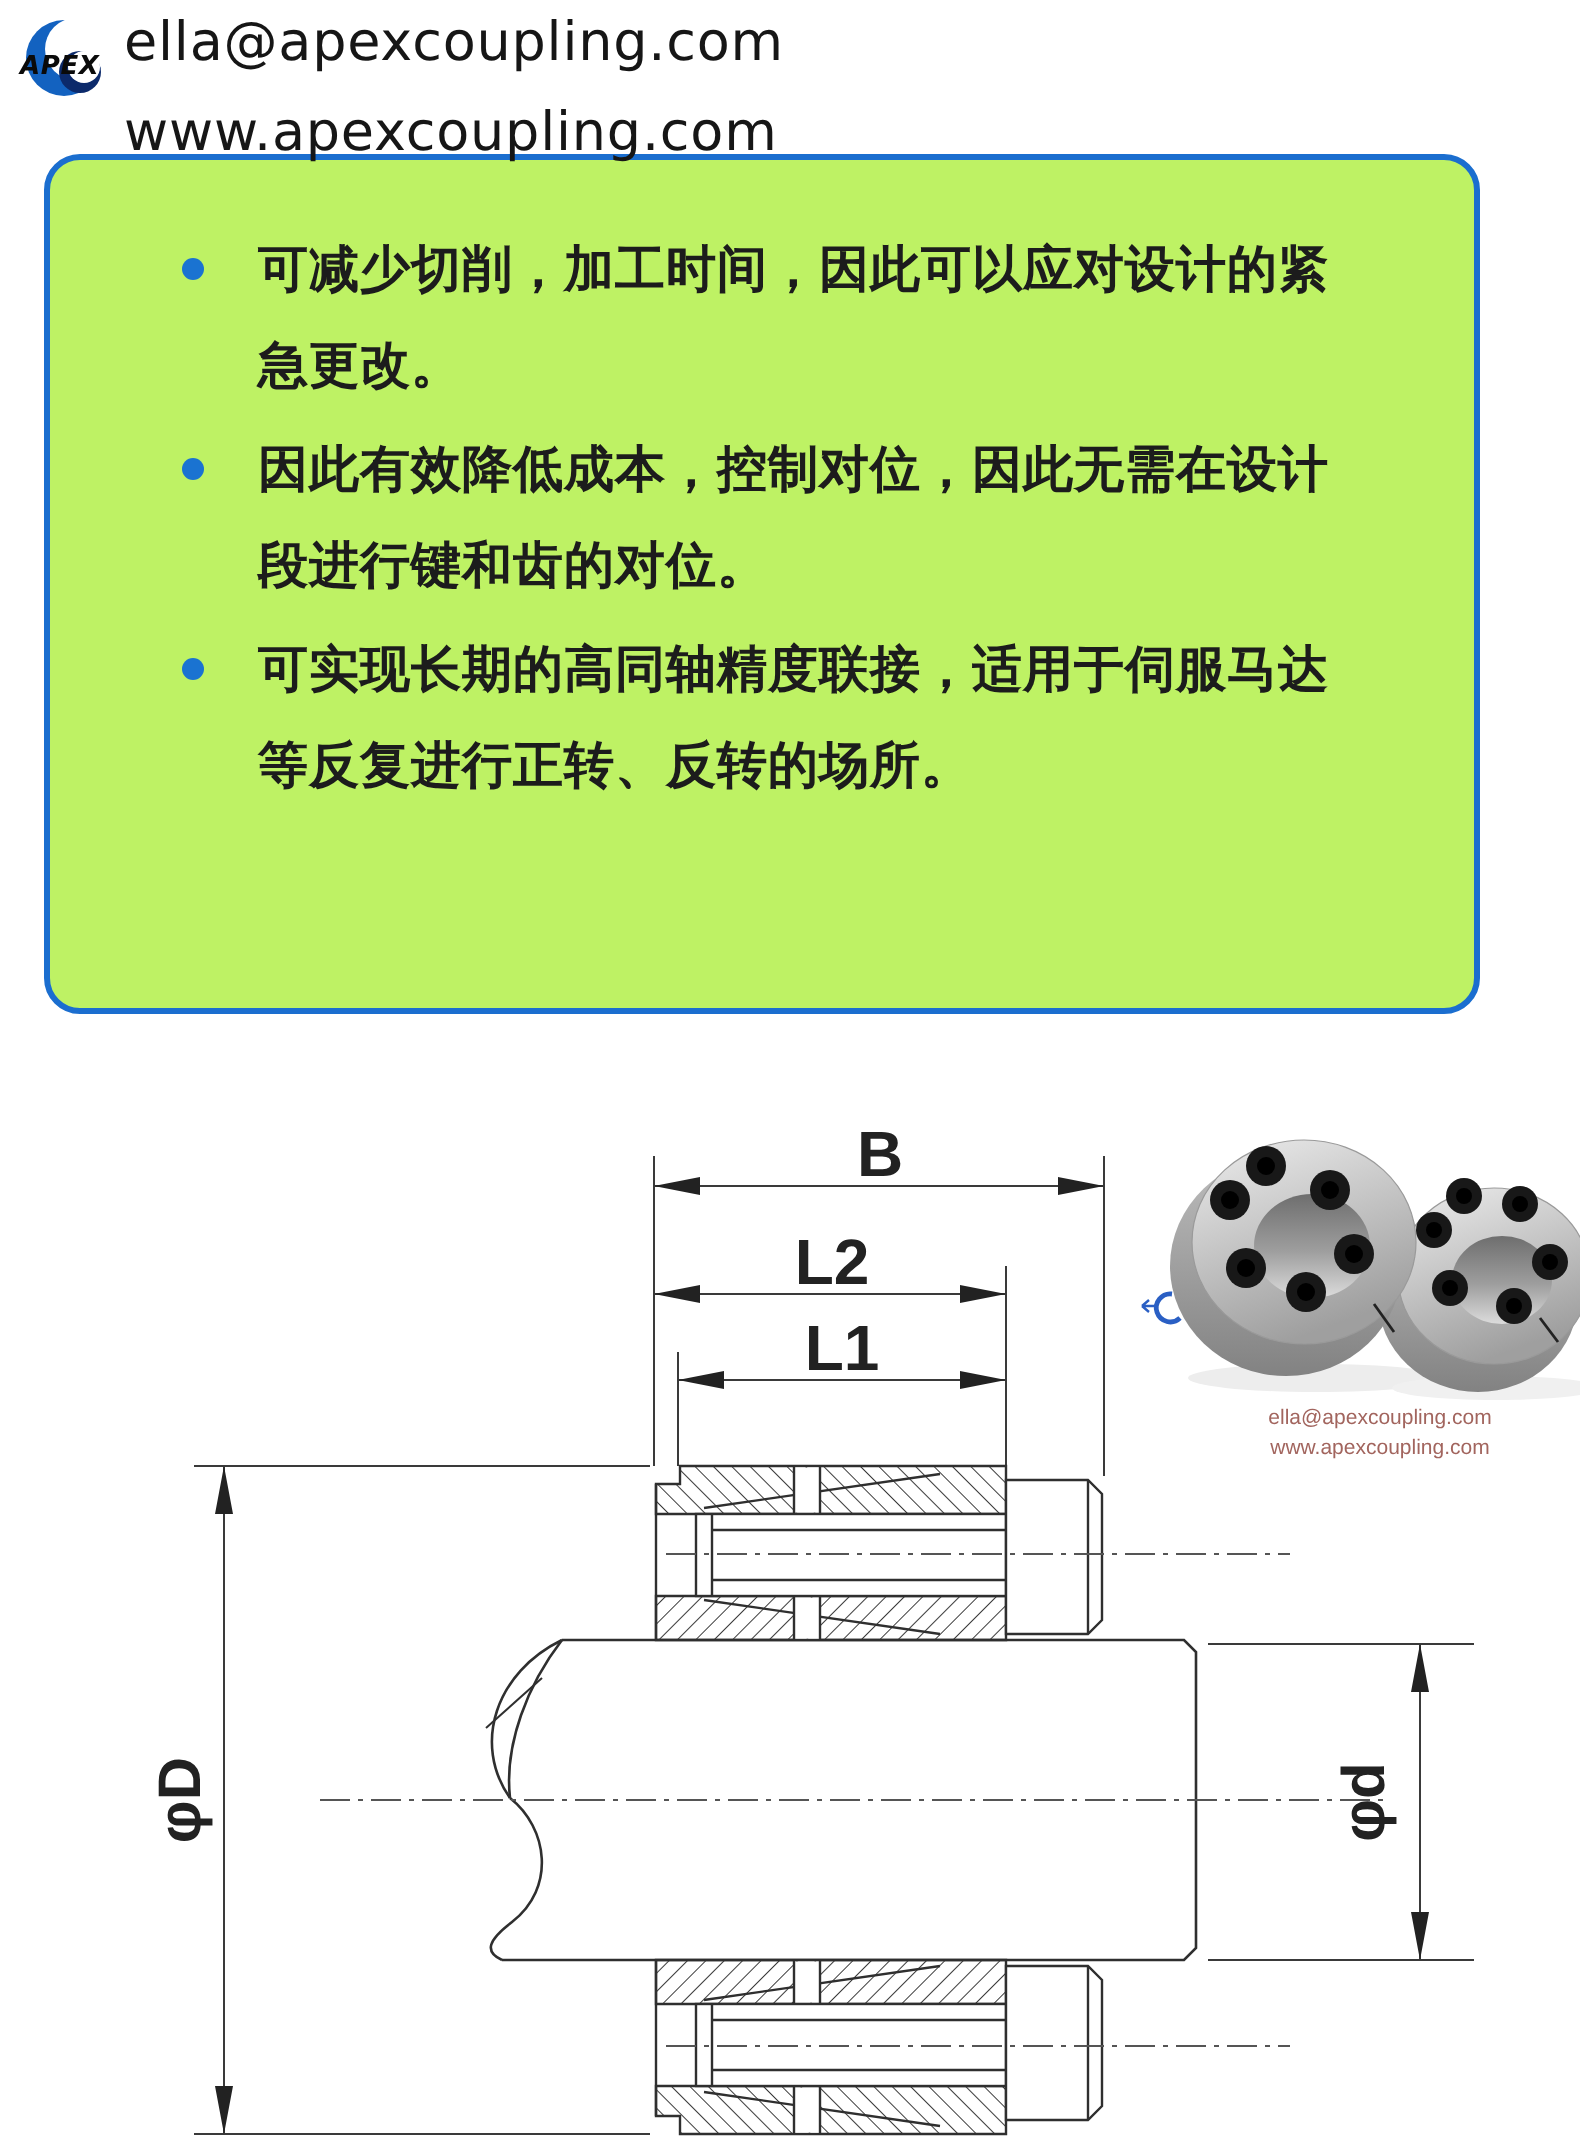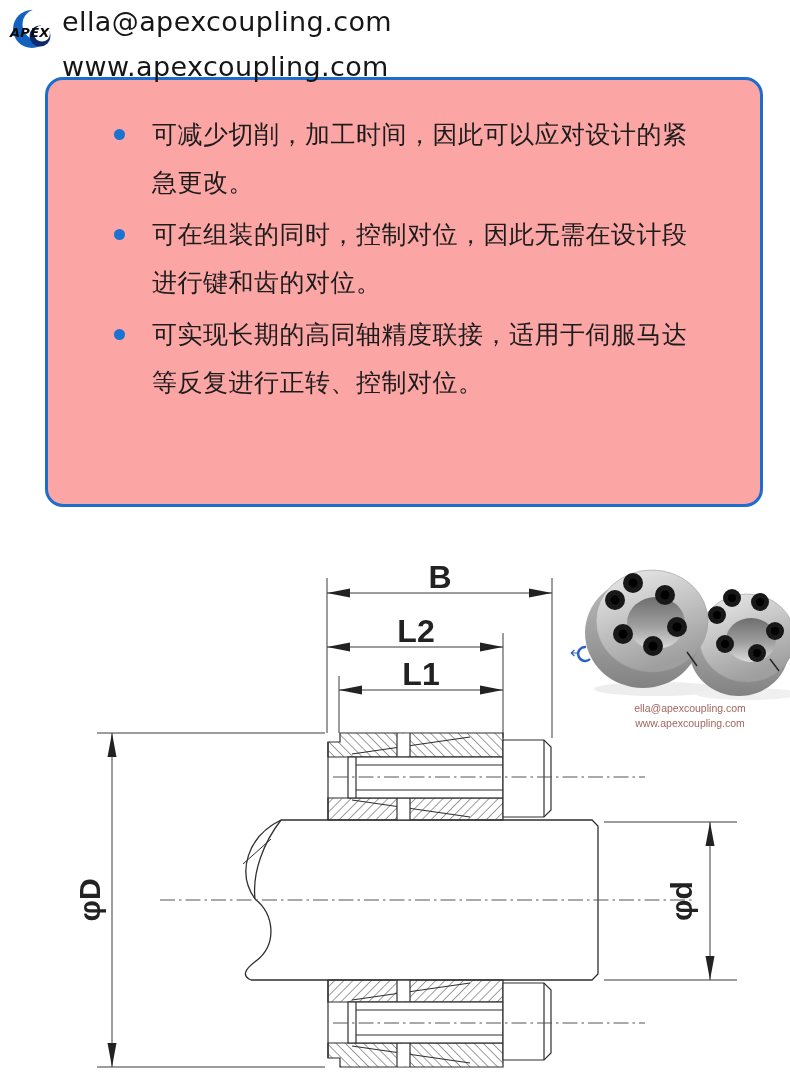--- a/index.html
+++ b/index.html
@@ -17,24 +17,24 @@
     font-size:27px;color:#161616;letter-spacing:.4px;
     white-space:nowrap;z-index:3;
   }
   .hdr-site{
     position:absolute;left:62px;top:51px;
     font-size:27px;color:#161616;letter-spacing:.4px;
     white-space:nowrap;z-index:3;
   }
   
   .features-box{
-    position:absolute;left:45px;top:77px;
+    position:absolute;left:22px;top:77px;
     width:712px;height:424px;
     border:3px solid #1b6ecf;border-radius:18px;
-    box-sizing:content-box;background:#fca5a5;z-index:1;
+    box-sizing:content-box;background:#bef264;z-index:1;font-weight:bold;
   }
   .features-list{
     list-style:none;margin:0;padding:0;
     position:absolute;left:66px;top:31px;width:580px;
   }
   .features-list li{
     position:relative;padding-left:38px;margin-bottom:4px;
     font-size:25px;line-height:48px;color:#1c1c1c;
     letter-spacing:.5px;
   }
@@ -65,25 +65,25 @@
   </div>
 
   <div class="features-box">
     <ul class="features-list">
       <li>
         <span class="bullet"></span>
         <span>可减少切削，加工时间，因此可以应对设计的紧急更改。</span>
       </li>
       <li>
         <span class="bullet"></span>
-        <span>可在组装的同时，控制对位，因此无需在设计段进行键和齿的对位。</span>
+        <span>因此有效降低成本，控制对位，因此无需在设计段进行键和齿的对位。</span>
       </li>
       <li>
         <span class="bullet"></span>
-        <span>可实现长期的高同轴精度联接，适用于伺服马达等反复进行正转、控制对位。</span>
+        <span>可实现长期的高同轴精度联接，适用于伺服马达等反复进行正转、反转的场所。</span>
       </li>
     </ul>
   </div>
 
   <svg class="drawing-svg" viewBox="0 538 790 537">
     <defs>
       <pattern id="hatchA" width="6.5" height="6.5" patternUnits="userSpaceOnUse" patternTransform="rotate(-45)">
         <line x1="0" y1="0" x2="0" y2="6.5" stroke="#3a3a3a" stroke-width="1"></line>
       </pattern>
       <pattern id="hatchB" width="6.5" height="6.5" patternUnits="userSpaceOnUse" patternTransform="rotate(45)">

